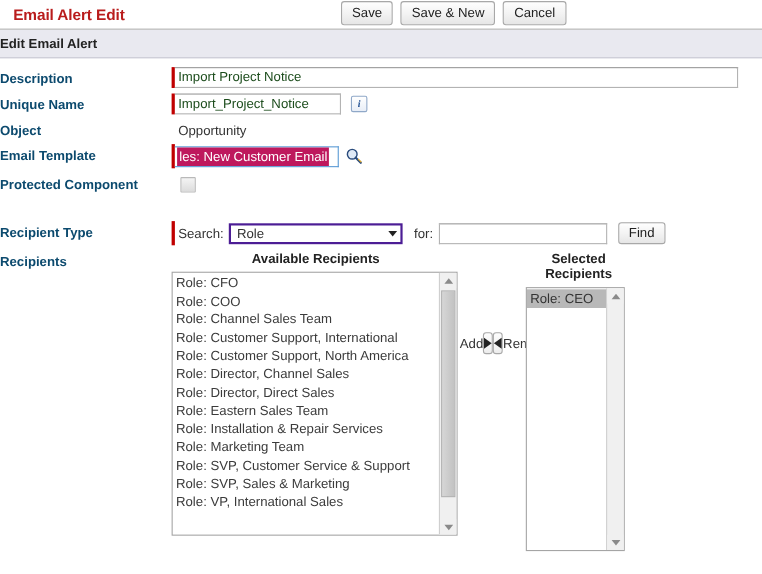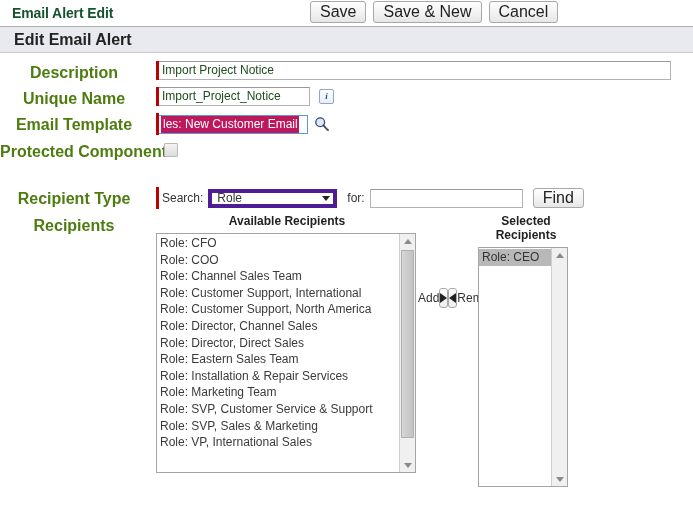--- a/index.html
+++ b/index.html
@@ -21,74 +21,73 @@
     position: relative;
     height: 26px;
     border-bottom: 1px solid #b0b0b0;
     background: #ffffff;
     display: flex;
     align-items: center;
   }
   .page-title {
     font-size: 14px;
     font-weight: bold;
-    color: #14532d;
+    color: #b91c1c;
     padding-left: 12px;
     letter-spacing: -0.1px;
   }
   .titlebar-buttons {
     position: absolute;
     left: 310px;
     top: 1px;
     display: flex;
     gap: 7px;
   }
   .btn {
     font-family: "Liberation Sans", sans-serif;
-    font-size: 16px;
+    font-size: 12px;
     color: #222222;
     background: linear-gradient(to bottom, #fefefe 0%, #f2f2f2 55%, #e6e6e6 100%);
     border: 1px solid #a8a8a8;
     border-radius: 3px;
     padding: 3px 9px 4px 9px;
     line-height: 13px;
     cursor: pointer;
     white-space: nowrap;
   }
 
   
   .section-header {
     height: 25px;
     background: #e9e9f0;
     border-bottom: 1px solid #c9c9d4;
     display: flex;
     align-items: center;
   }
   .section-header-title {
-    font-size: 16px;
+    font-size: 12px;
     font-weight: bold;
     color: #222222;
-    padding-left: 14px;
   }
 
   
   .form {
     padding-top: 8px;
   }
   .row {
     display: flex;
     align-items: flex-start;
     margin-bottom: 5px;
   }
   .label-col {
     width: 148px;
-    text-align: center;
+    text-align: left;
     font-weight: bold;
-    font-size: 16px;
-    color: #4d7c0f;
+    font-size: 12px;
+    color: #0c4a6e;
     padding-right: 8px;
     padding-top: 3px;
     flex-shrink: 0;
     white-space: nowrap;
   }
   .field-col {
     display: flex;
     align-items: center;
     flex: 1;
     min-width: 0;
@@ -191,23 +190,23 @@
   
   .search-label {
     font-size: 12px;
     color: #333333;
     padding: 0 5px 0 3px;
   }
   .select-box {
     font-family: "Liberation Sans", sans-serif;
     font-size: 12px;
     color: #333333;
-    width: 129px;
+    width: 158px;
     height: 19px;
-    border: 4px solid #4c1d95;
+    border: 2px solid #4c1d95;
     background: #ffffff;
     display: flex;
     align-items: center;
     justify-content: space-between;
     padding: 0 3px 0 5px;
     box-sizing: border-box;
     cursor: pointer;
   }
   .caret {
     width: 0; height: 0;
@@ -394,20 +393,26 @@
 
   <div class="row">
     <div class="label-col">Unique Name</div>
     <div class="field-col">
       <div class="req-bar tall"></div>
       <input class="text-input input-uniquename" type="text" value="Import_Project_Notice" style="">
       <span class="info-icon">i</span>
     </div>
   </div>
 
+  <div class="row">
+    <div class="label-col">Object</div>
+    <div class="field-col">
+      <div class="static-value">Opportunity</div>
+    </div>
+  </div>
 
   <div class="row">
     <div class="label-col">Email Template</div>
     <div class="field-col">
       <div class="req-bar taller"></div>
       <div class="lookup-input">
         <span class="lookup-sel">les: New Customer Email</span>
       </div>
       <span class="lookup-icon">
         <svg width="16" height="16" viewBox="0 0 16 16">

